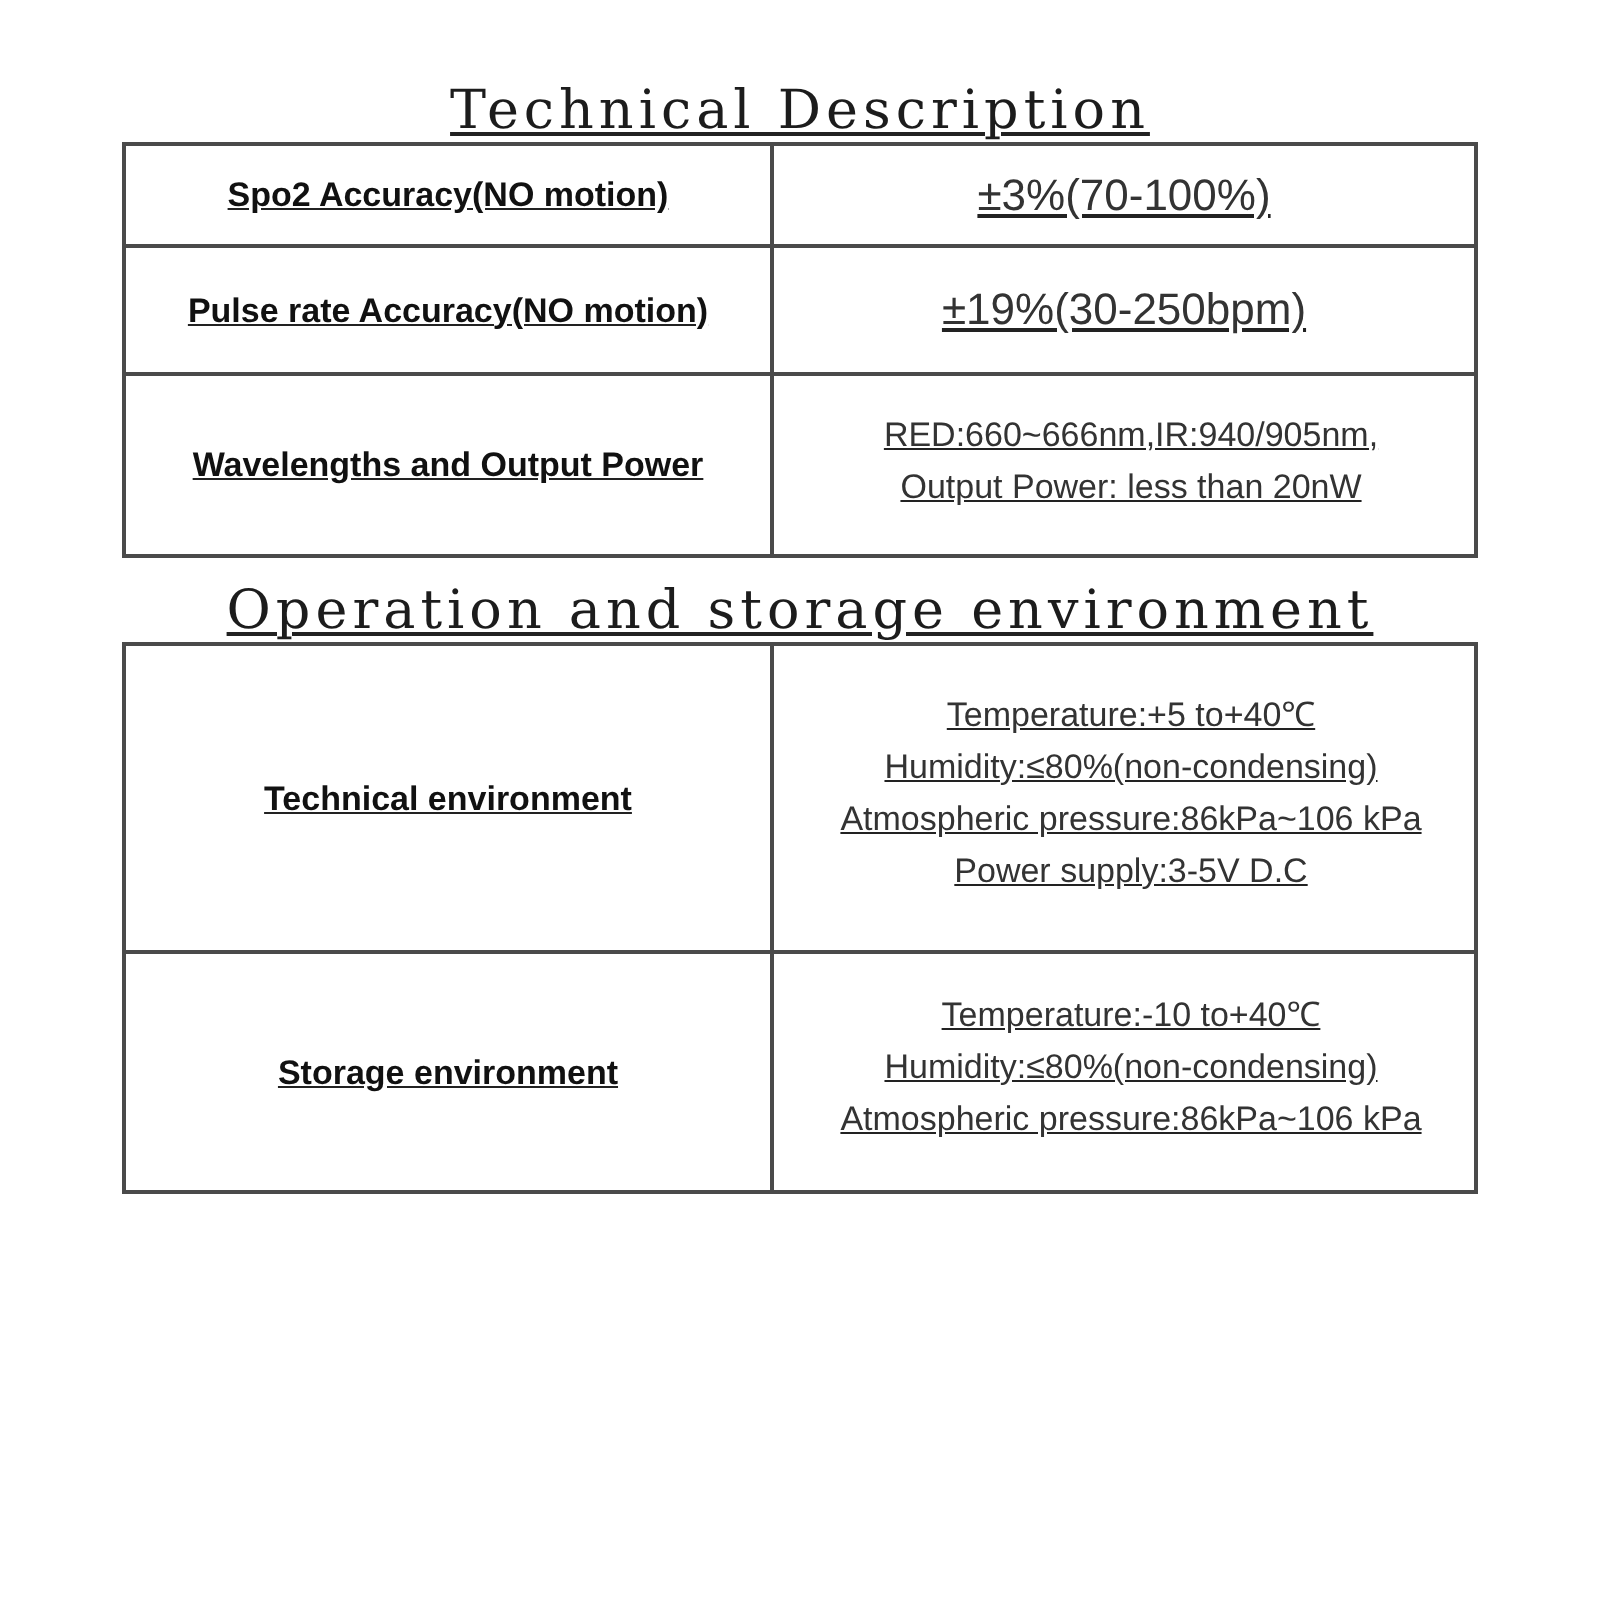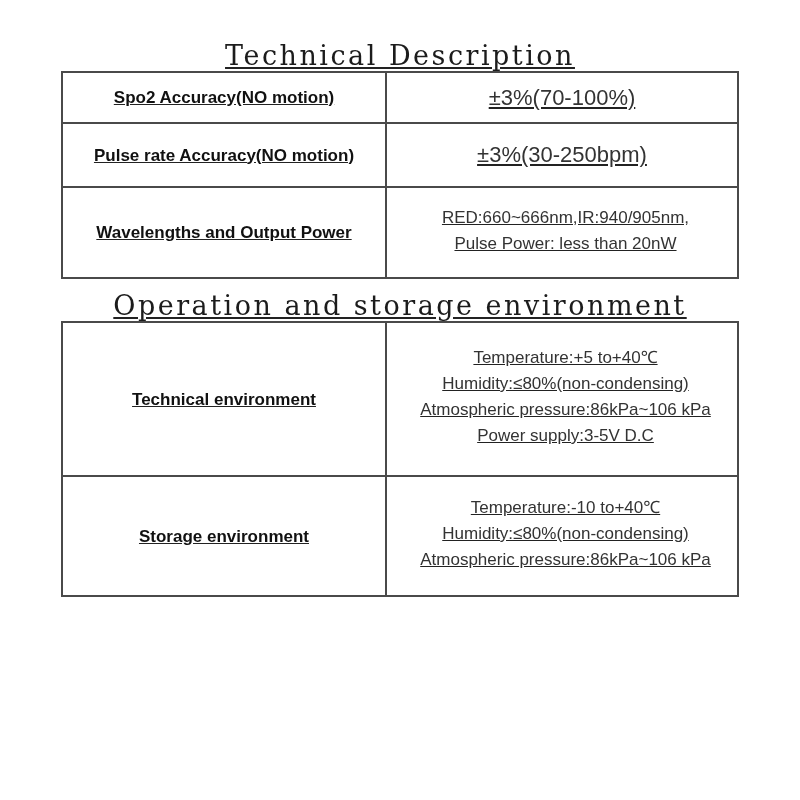--- a/index.html
+++ b/index.html
@@ -87,27 +87,27 @@
       <col style="width:324px">
       <col style="width:352px">
     </colgroup>
     <tbody>
         <tr class="t1-r1">
       <td class="lbl">Spo2 Accuracy(NO motion)</td>
       <td class="val">±3%(70-100%)</td>
     </tr>
     <tr class="t1-r2">
       <td class="lbl">Pulse rate Accuracy(NO motion)</td>
-      <td class="val">±3%(30-250bpm)</td>
+      <td class="val">±19%(30-250bpm)</td>
     </tr>
     <tr class="t1-r3">
       <td class="lbl">Wavelengths and Output Power</td>
       <td class="val-left">
         <div class="val-line">RED:660~666nm,IR:940/905nm,</div>
-        <div class="val-line">Pulse Power: less than 20nW</div>
+        <div class="val-line">Output Power: less than 20nW</div>
       </td>
     </tr>
   </tbody>
     </table>
 
   <h2 class="doc-heading heading-2">Operation and storage environment</h2>
 
   <table class="spec-table spec-table-2">
     <colgroup>
       <col style="width:324px">

